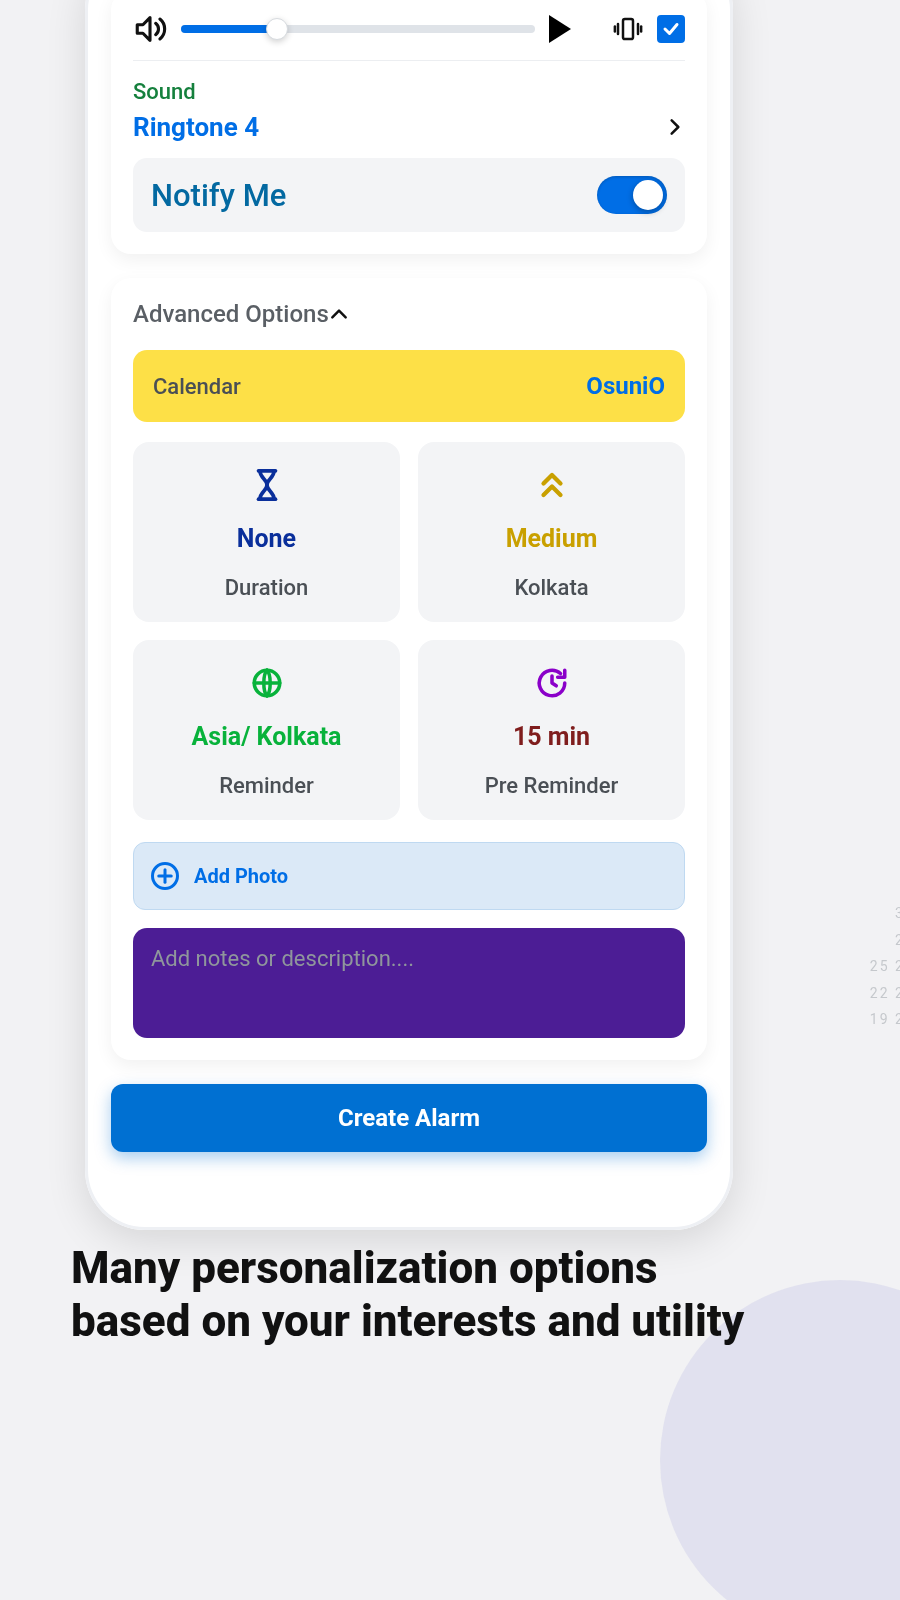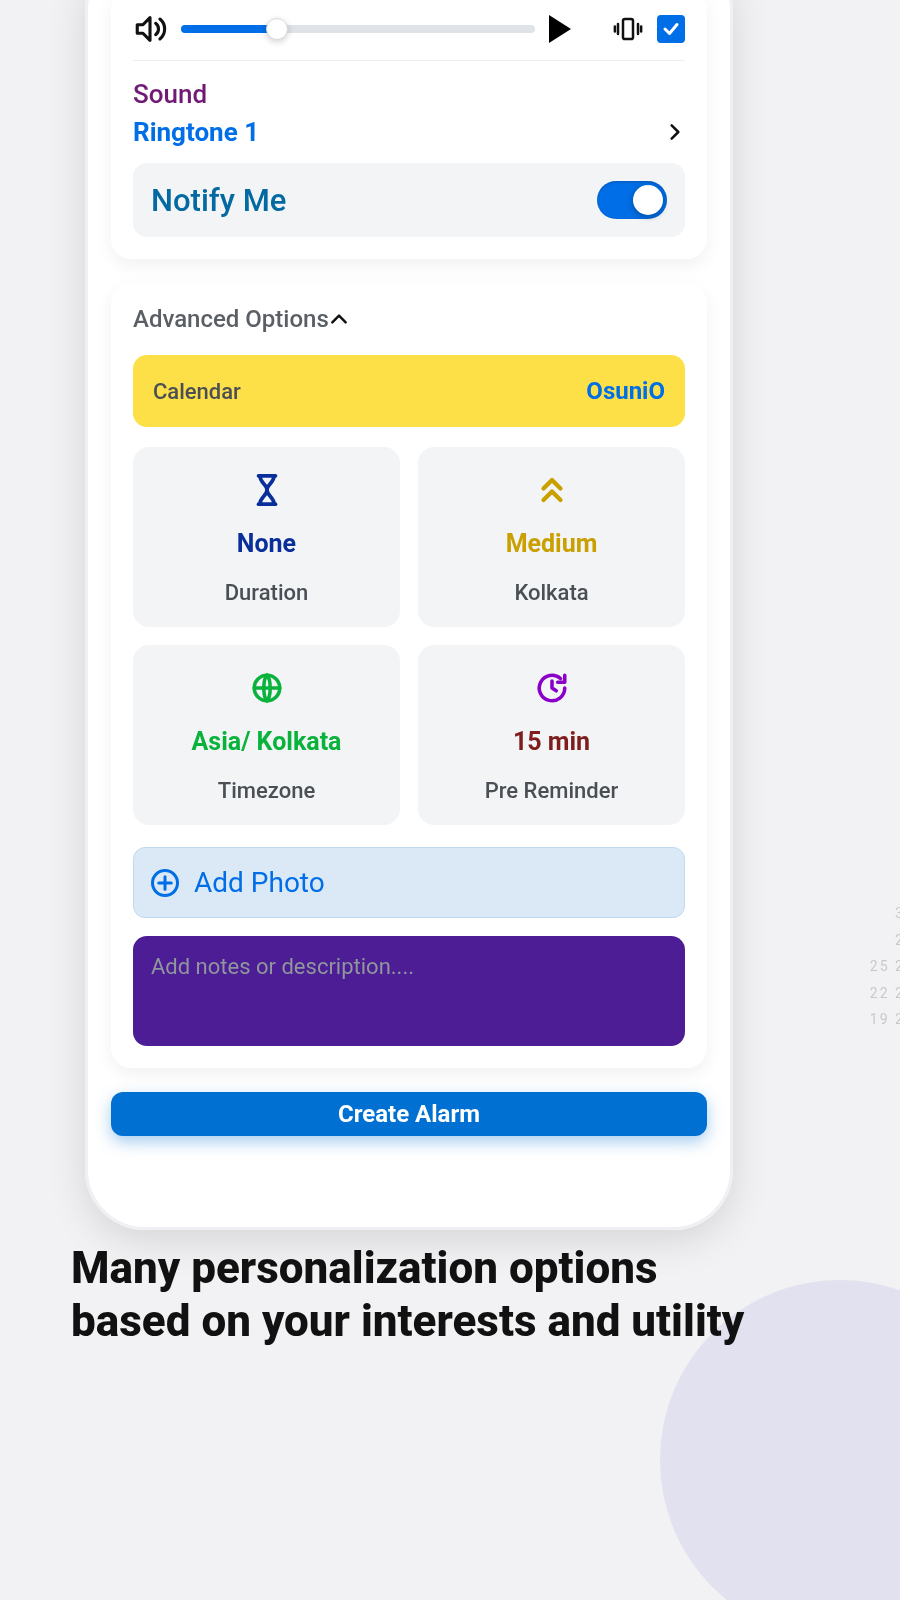--- a/index.html
+++ b/index.html
@@ -74,22 +74,22 @@
   .vibrate-icon svg { width: 30px; height: 30px; display:block; }
   .checkbox {
     width: 28px; height: 28px;
     border: 3px solid #006ee6;
     background: #006ee6;
     border-radius: 4px;
     display: flex; align-items: center; justify-content: center;
   }
   .checkbox svg { width: 18px; height: 18px; display:block; }
   .sound-label {
-    color: #701a75;
-    font-size: 26px;
+    color: #15803d;
+    font-size: 22px;
     font-weight: 500;
     margin-bottom: 8px;
   }
   .ringtone-row {
     display: flex;
     align-items: center;
     justify-content: space-between;
     margin-bottom: 16px;
   }
   .ringtone-value {
@@ -186,38 +186,38 @@
     border-radius: 12px;
     padding: 18px 16px;
     display: flex;
     align-items: center;
     gap: 14px;
     margin-bottom: 18px;
   }
   .plus-circle svg { width: 30px; height: 30px; display:block; }
   .add-photo-label {
     color: #006ee6;
-    font-size: 28px;
-    font-weight: 400;
+    font-size: 20px;
+    font-weight: 700;
   }
   .notes-box {
     background: #4c1d95;
     border-radius: 14px;
     padding: 18px;
     min-height: 110px;
   }
   .notes-placeholder {
     color: #8f969c;
     font-size: 22px;
   }
   .create-btn {
     background: #0070d2;
     color: #fff;
     border-radius: 12px;
-    padding: 8px;
+    padding: 20px;
     text-align: center;
     font-size: 24px;
     font-weight: 700;
     margin-top: 2px;
     box-shadow: 0 6px 16px rgba(0,112,210,0.35);
   }
   .marketing {
     position: absolute;
     left: 71px;
     top: 1242px;
@@ -306,21 +306,21 @@
       <div class="checkbox">
         <svg viewBox="0 0 24 24" fill="none" stroke="#fff" stroke-width="4" stroke-linecap="round" stroke-linejoin="round">
           <polyline points="4,12 10,18 20,6"></polyline>
         </svg>
       </div>
     </div>
 
     <div class="sound-label">Sound</div>
 
     <div class="ringtone-row">
-      <span class="ringtone-value">Ringtone 1</span>
+      <span class="ringtone-value">Ringtone 4</span>
       <span class="chevron">
         <svg viewBox="0 0 24 24" fill="none" stroke="#111" stroke-width="3" stroke-linecap="round" stroke-linejoin="round">
           <polyline points="8,4 16,12 8,20"></polyline>
         </svg>
       </span>
     </div>
 
     <div class="notify-row">
       <span class="notify-label">Notify Me</span>
       <div class="toggle">
@@ -373,21 +373,21 @@
       <div class="tile">
         <span class="tile-icon">
           <svg viewBox="0 0 24 24" fill="none" stroke="#08b23b" stroke-width="2.5" stroke-linecap="round" stroke-linejoin="round">
             <circle cx="12" cy="12" r="9"></circle>
             <path d="M3 12h18"></path>
             <path d="M12 3c3 3 3 15 0 18"></path>
             <path d="M12 3c-3 3-3 15 0 18"></path>
           </svg>
         </span>
         <span class="tile-value" style="color:#08b23b">Asia/ Kolkata</span>
-        <span class="tile-label">Timezone</span>
+        <span class="tile-label">Reminder</span>
       </div>
 
       <div class="tile">
         <span class="tile-icon">
           <svg viewBox="0 0 24 24" fill="none" stroke="#8a00c9" stroke-width="2.5" stroke-linecap="round" stroke-linejoin="round">
             <path d="M21 12a9 9 0 1 1-3-6.7"></path>
             <polyline points="21,3 21,8 16,8"></polyline>
             <polyline points="12,7 12,12 15,14"></polyline>
           </svg>
         </span>

